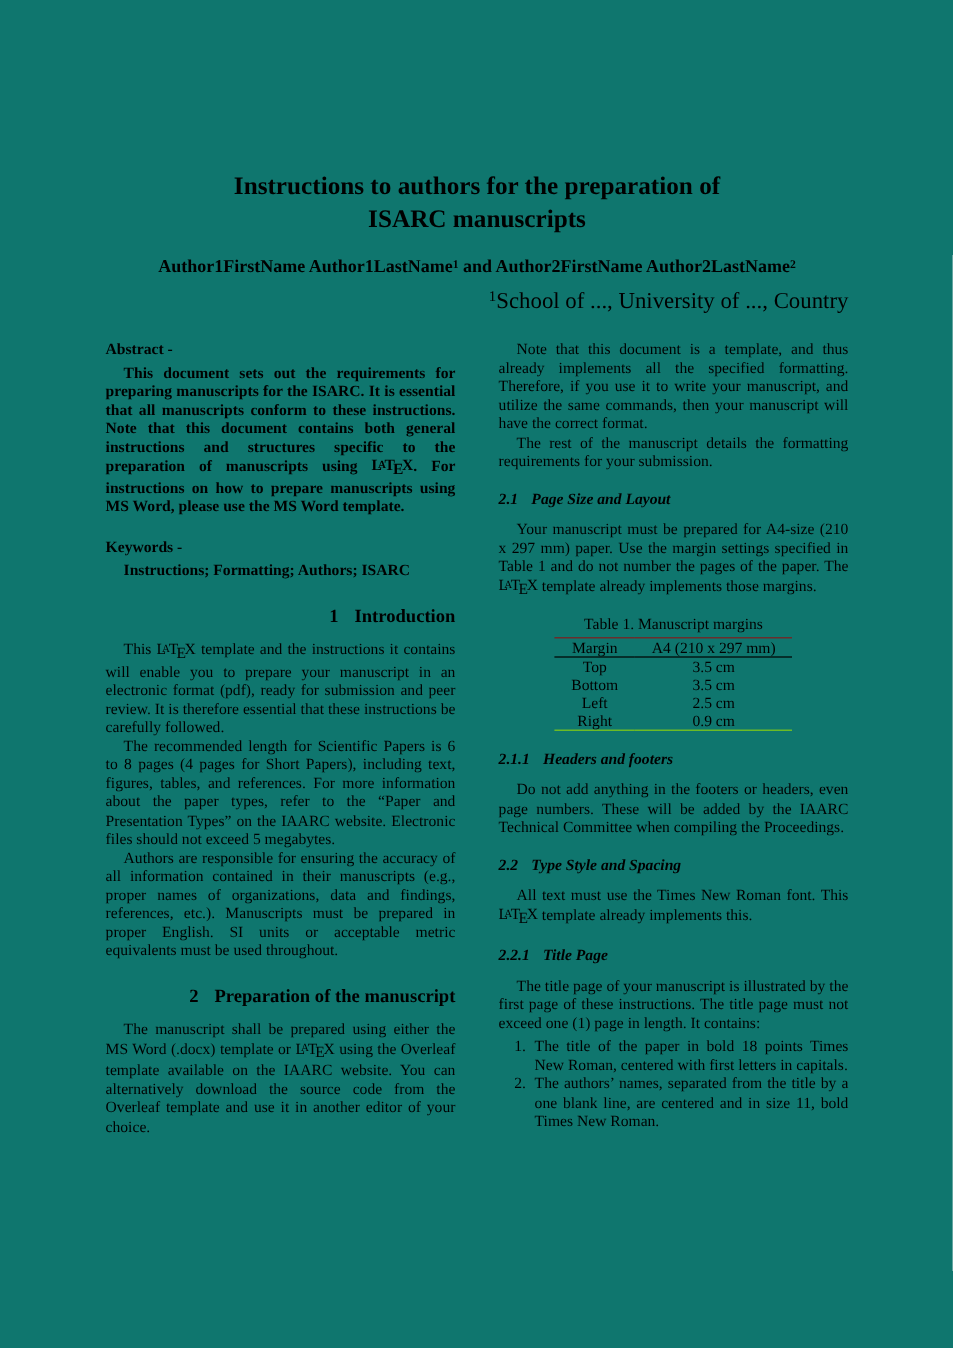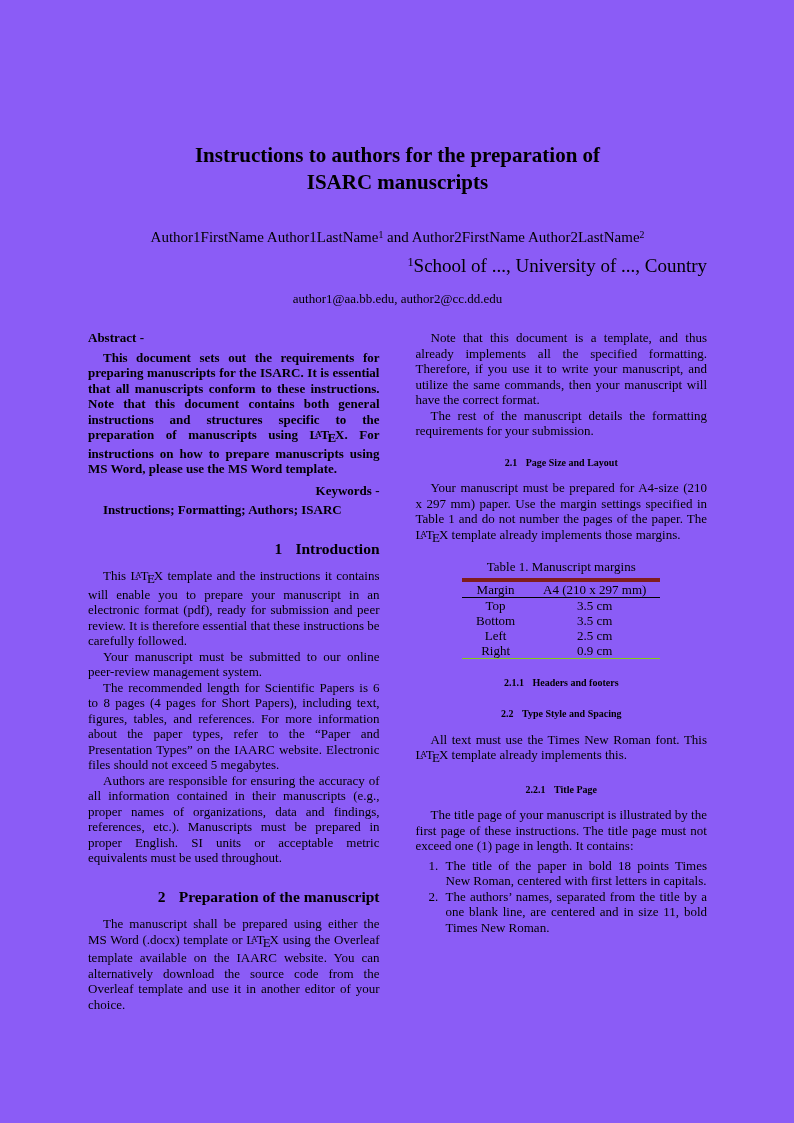--- a/index.html
+++ b/index.html
@@ -1,45 +1,45 @@
 <!DOCTYPE html>
 <html lang="en"><head>
 <meta charset="utf-8">
 <style>
   html, body { margin: 0; padding: 0; background: #ffffff; }
   .page {
     width: 794px; height: 1123px; box-sizing: border-box;
-    background: #8b5cf6; color: #000000;
+    background: #0f766e; color: #000000;
     font-family: "Liberation Serif", "DejaVu Serif", serif;
     padding: 142px 87px 30px 88px;
     overflow: hidden;
   }
   .title { font-size: 21px; font-weight: bold; text-align: center; line-height: 27px; }
-  .authors { margin-top: 33px; text-align: center; font-size: 15px; font-weight: normal; }
+  .authors { margin-top: 19px; text-align: center; font-size: 15px; font-weight: bold; }
   .affils { margin-top: 12px; text-align: right; font-size: 19px; line-height: 16px; }
   .emails { margin-top: 17px; text-align: center; font-size: 13px; }
   .columns { display: flex; gap: 36px; margin-top: 23px; }
   .col { width: 297px; font-size: 13px; line-height: 15.5px; text-align: justify; hyphens: auto; }
   .para { margin: 0; text-indent: 15px; }
   .bold { font-weight: bold; }
   .block-heading { font-weight: bold; margin: 0 0 4px 0; text-align: left; }
-  .kw-heading { margin-top: 6px; text-align: right; }
+  .kw-heading { margin-top: 18px; }
   .kw-text { margin: 0; text-indent: 15px; font-weight: bold; }
   sup { font-size: 0.65em; vertical-align: baseline; position: relative; top: -0.45em; line-height: 0; }
   .sec-heading { font-size: 15.5px; font-weight: bold; margin: 23px 0 12px 0; text-align: right; }
-  .sub-heading { font-size: 10px; font-weight: bold; margin: 16px 0 10px 0; text-align: center; }
+  .sub-heading { font-size: 13px; font-weight: bold; margin: 16px 0 10px 0; text-align: left; font-style: italic; }
   .h-num { margin-right: 0.85em; }
   .latex { white-space: nowrap; }
   .latex .lx-a { font-size: 0.7em; vertical-align: 0.25em; margin-left: -0.36em; margin-right: -0.12em; }
   .latex .lx-e { vertical-align: -0.215em; margin-left: -0.12em; margin-right: -0.09em; }
   .table-block { margin: 14px 0 8px 0; }
   .table-caption { text-align: center; margin-bottom: 3px; }
   table.margins { margin: 0 auto; border-collapse: collapse; font-size: 13px; line-height: 15px; }
   table.margins th, table.margins td { font-weight: normal; padding: 0 14px; text-align: center; }
-  table.margins thead tr { border-top: 4px solid #7f1d1d; border-bottom: 1px solid #000; }
+  table.margins thead tr { border-top: 1px solid #7f1d1d; border-bottom: 1px solid #000; }
   table.margins tbody tr:last-child { border-bottom: 1px solid #84cc16; }
   .olist { margin: 4px 0 0 0; }
   .olist-item { display: flex; margin-left: 13px; }
   .olist-item .num { flex: 0 0 17px; width: 17px; }
   .olist-item .itext { flex: 1; text-align: justify; }
 </style>
 </head>
 <body>
 
 <div class="page">
@@ -48,36 +48,34 @@
     <div>Instructions to authors for the preparation of</div>
     <div>ISARC manuscripts</div>
   </div>
 
   <div class="authors"><span>Author1FirstName Author1LastName</span><sup>1</sup><span> and </span><span>Author2FirstName Author2LastName</span><sup>2</sup></div>
 
   <div class="affils">
     <div><sup>1</sup><span>School of ..., University of ..., Country</span></div>
   </div>
 
-  <div class="emails">author1@aa.bb.edu, author2@cc.dd.edu</div>
 
   <div class="columns">
 
     <div class="col">
 
       <div class="block-heading">Abstract -</div>
       <p class="para bold"><span>This document sets out the requirements for preparing manuscripts for the ISARC. It is essential that all manuscripts conform to these instructions. Note that this document contains both general instructions and structures specific to the preparation of manuscripts using </span><span class="latex"><span>L</span><span class="lx-a">A</span><span>T</span><span class="lx-e">E</span><span>X</span></span><span>. For instructions on how to prepare manuscripts using MS Word, please use the MS Word template.</span></p>
 
       <div class="block-heading kw-heading">Keywords -</div>
       <p class="kw-text">Instructions; Formatting; Authors; ISARC</p>
 
       <div class="sec-heading"><span class="h-num">1</span><span>Introduction</span></div>
 
       <p class="para"><span>This </span><span class="latex"><span>L</span><span class="lx-a">A</span><span>T</span><span class="lx-e">E</span><span>X</span></span><span> template and the instructions it contains will enable you to prepare your manuscript in an electronic format (pdf), ready for submission and peer review. It is therefore essential that these instructions be carefully followed.</span></p>
-      <p class="para">Your manuscript must be submitted to our online peer-review management system.</p>
       <p class="para">The recommended length for Scientific Papers is 6 to 8 pages (4 pages for Short Papers), including text, figures, tables, and references. For more information about the paper types, refer to the “Paper and Presentation Types” on the IAARC website. Electronic files should not exceed 5 megabytes.</p>
       <p class="para">Authors are responsible for ensuring the accuracy of all information contained in their manuscripts (e.g., proper names of organizations, data and findings, references, etc.). Manuscripts must be prepared in proper English. SI units or acceptable metric equivalents must be used throughout.</p>
 
       <div class="sec-heading"><span class="h-num">2</span><span>Preparation of the manuscript</span></div>
 
       <p class="para"><span>The manuscript shall be prepared using either the MS Word (.docx) template or </span><span class="latex"><span>L</span><span class="lx-a">A</span><span>T</span><span class="lx-e">E</span><span>X</span></span><span> using the Overleaf template available on the IAARC website. You can alternatively download the source code from the Overleaf template and use it in another editor of your choice.</span></p>
 
     </div>
 
     <div class="col">
@@ -114,20 +112,21 @@
             <tr>
               <td>Right</td>
               <td>0.9 cm</td>
             </tr>
           </tbody>
         </table>
       </div>
 
       <div class="sub-heading"><span class="h-num">2.1.1</span><span>Headers and footers</span></div>
 
+      <p class="para">Do not add anything in the footers or headers, even page numbers. These will be added by the IAARC Technical Committee when compiling the Proceedings.</p>
 
       <div class="sub-heading"><span class="h-num">2.2</span><span>Type Style and Spacing</span></div>
 
       <p class="para"><span>All text must use the Times New Roman font. This </span><span class="latex"><span>L</span><span class="lx-a">A</span><span>T</span><span class="lx-e">E</span><span>X</span></span><span> template already implements this.</span></p>
 
       <div class="sub-heading"><span class="h-num">2.2.1</span><span>Title Page</span></div>
 
       <p class="para">The title page of your manuscript is illustrated by the first page of these instructions. The title page must not exceed one (1) page in length. It contains:</p>
 
       <div class="olist">

